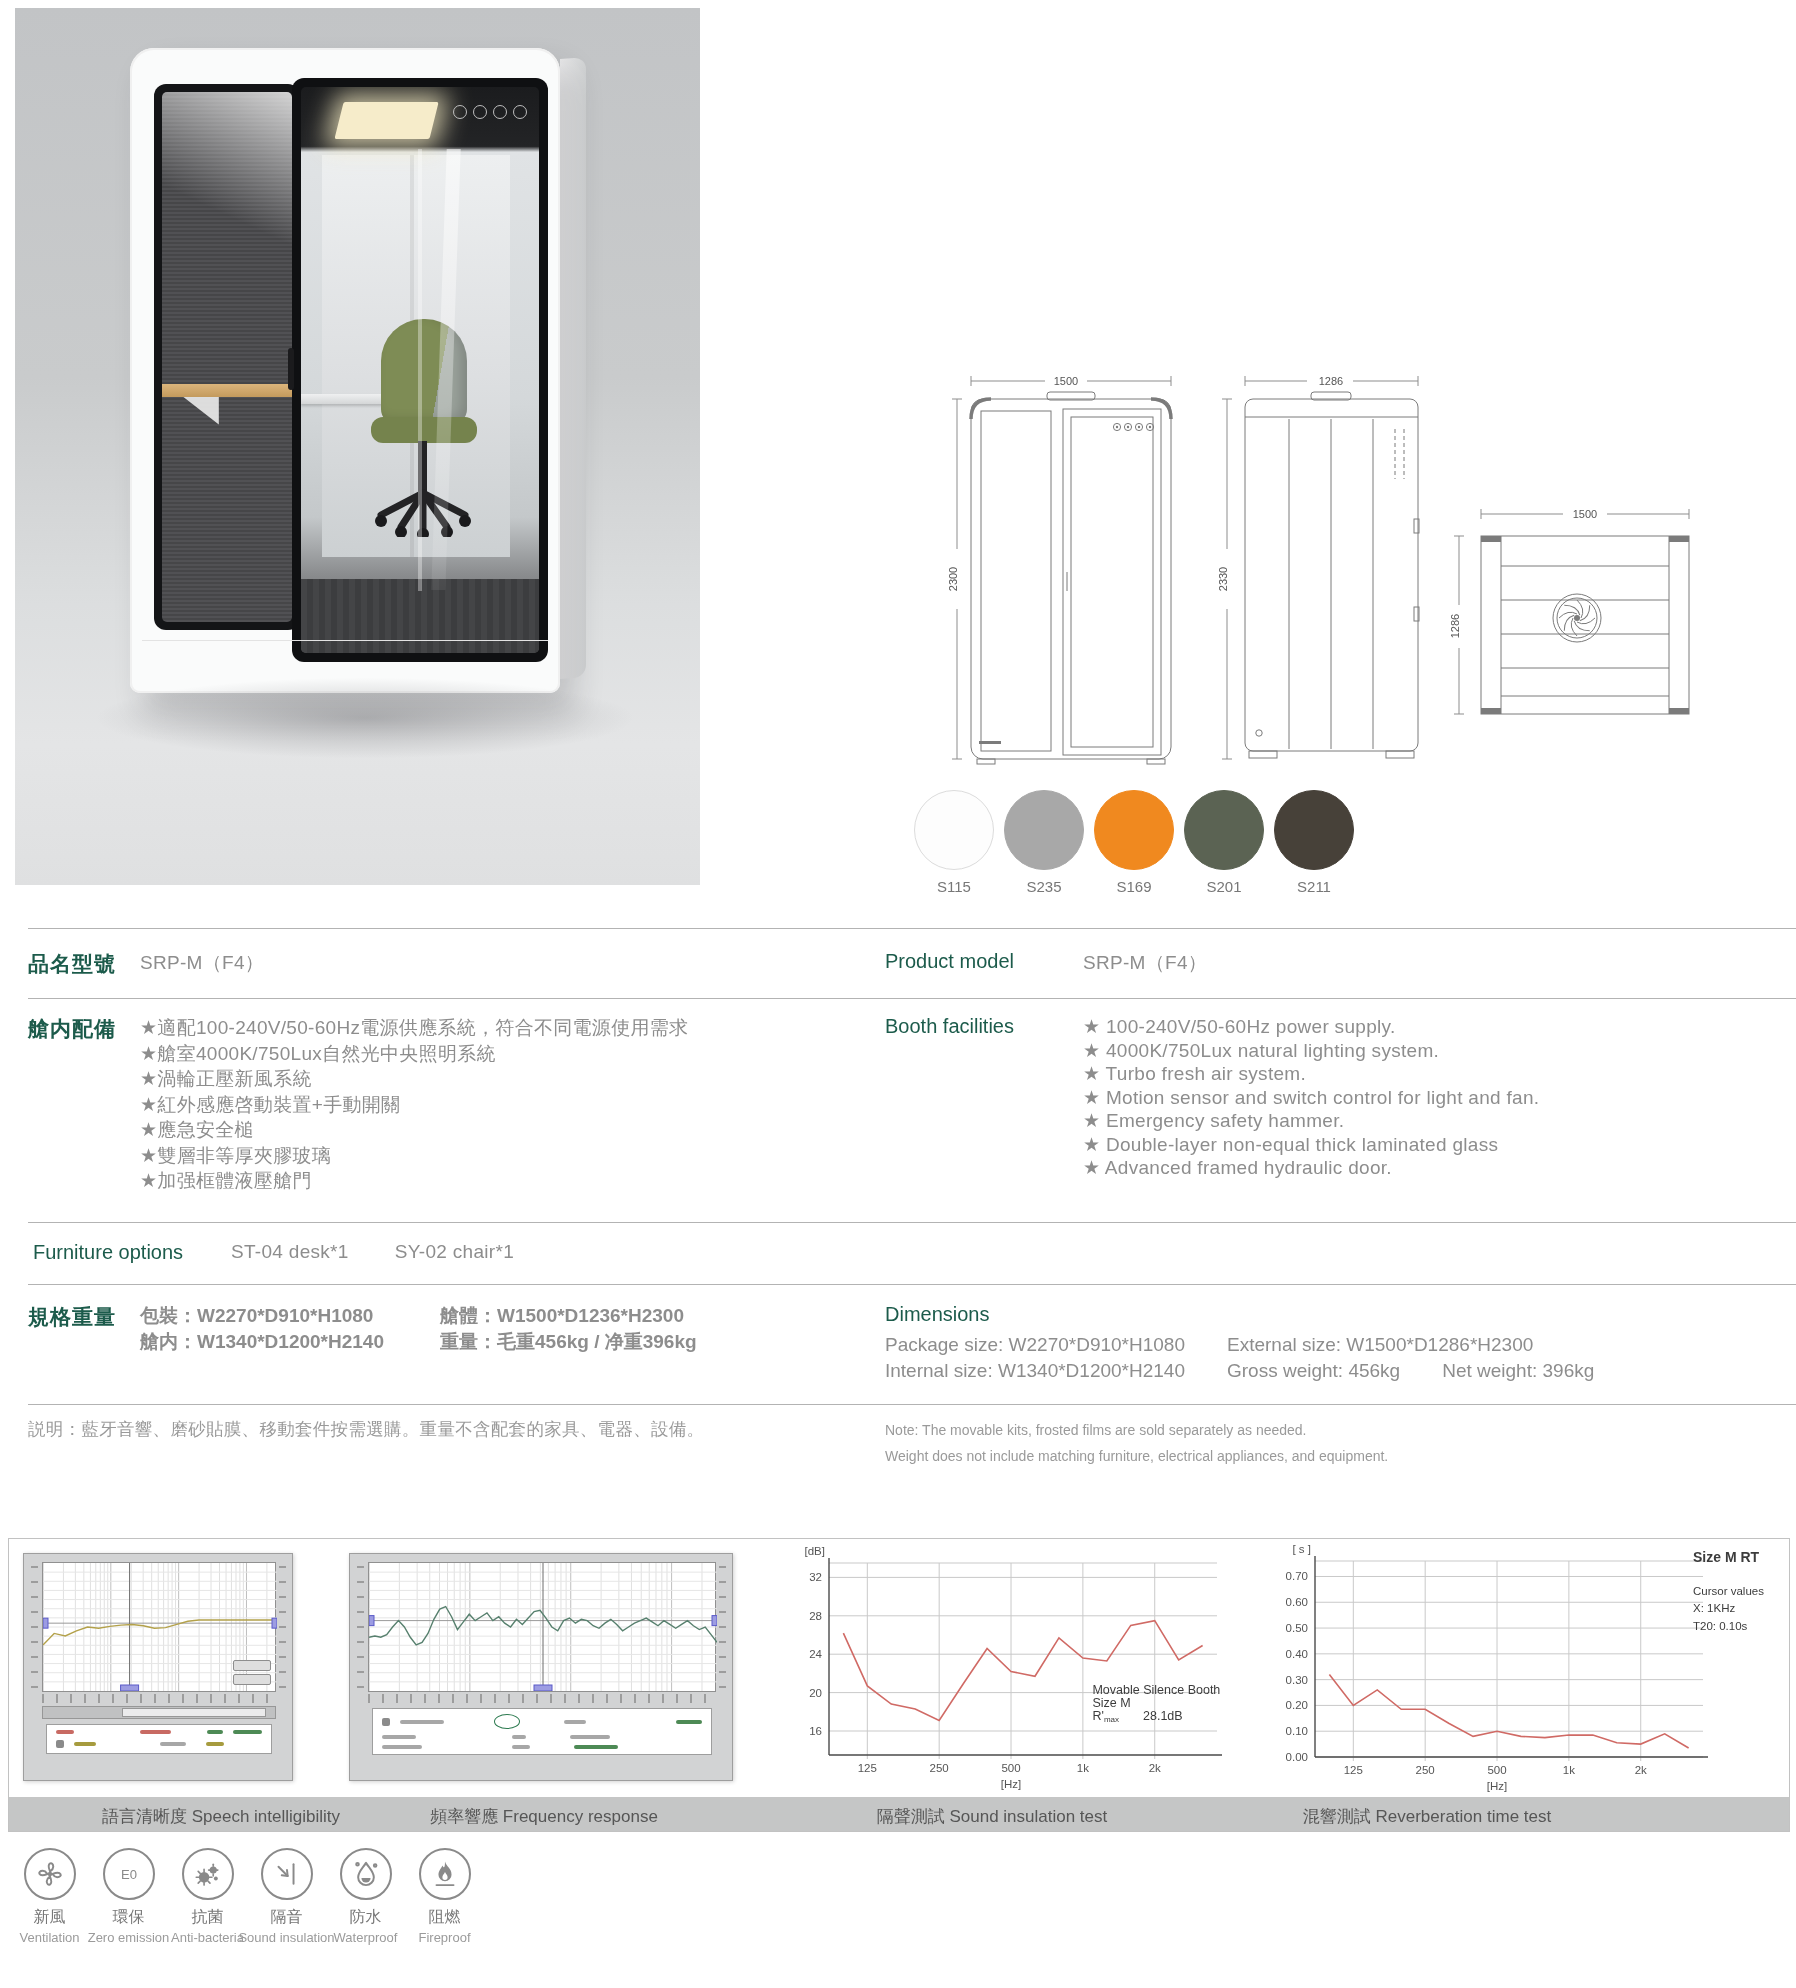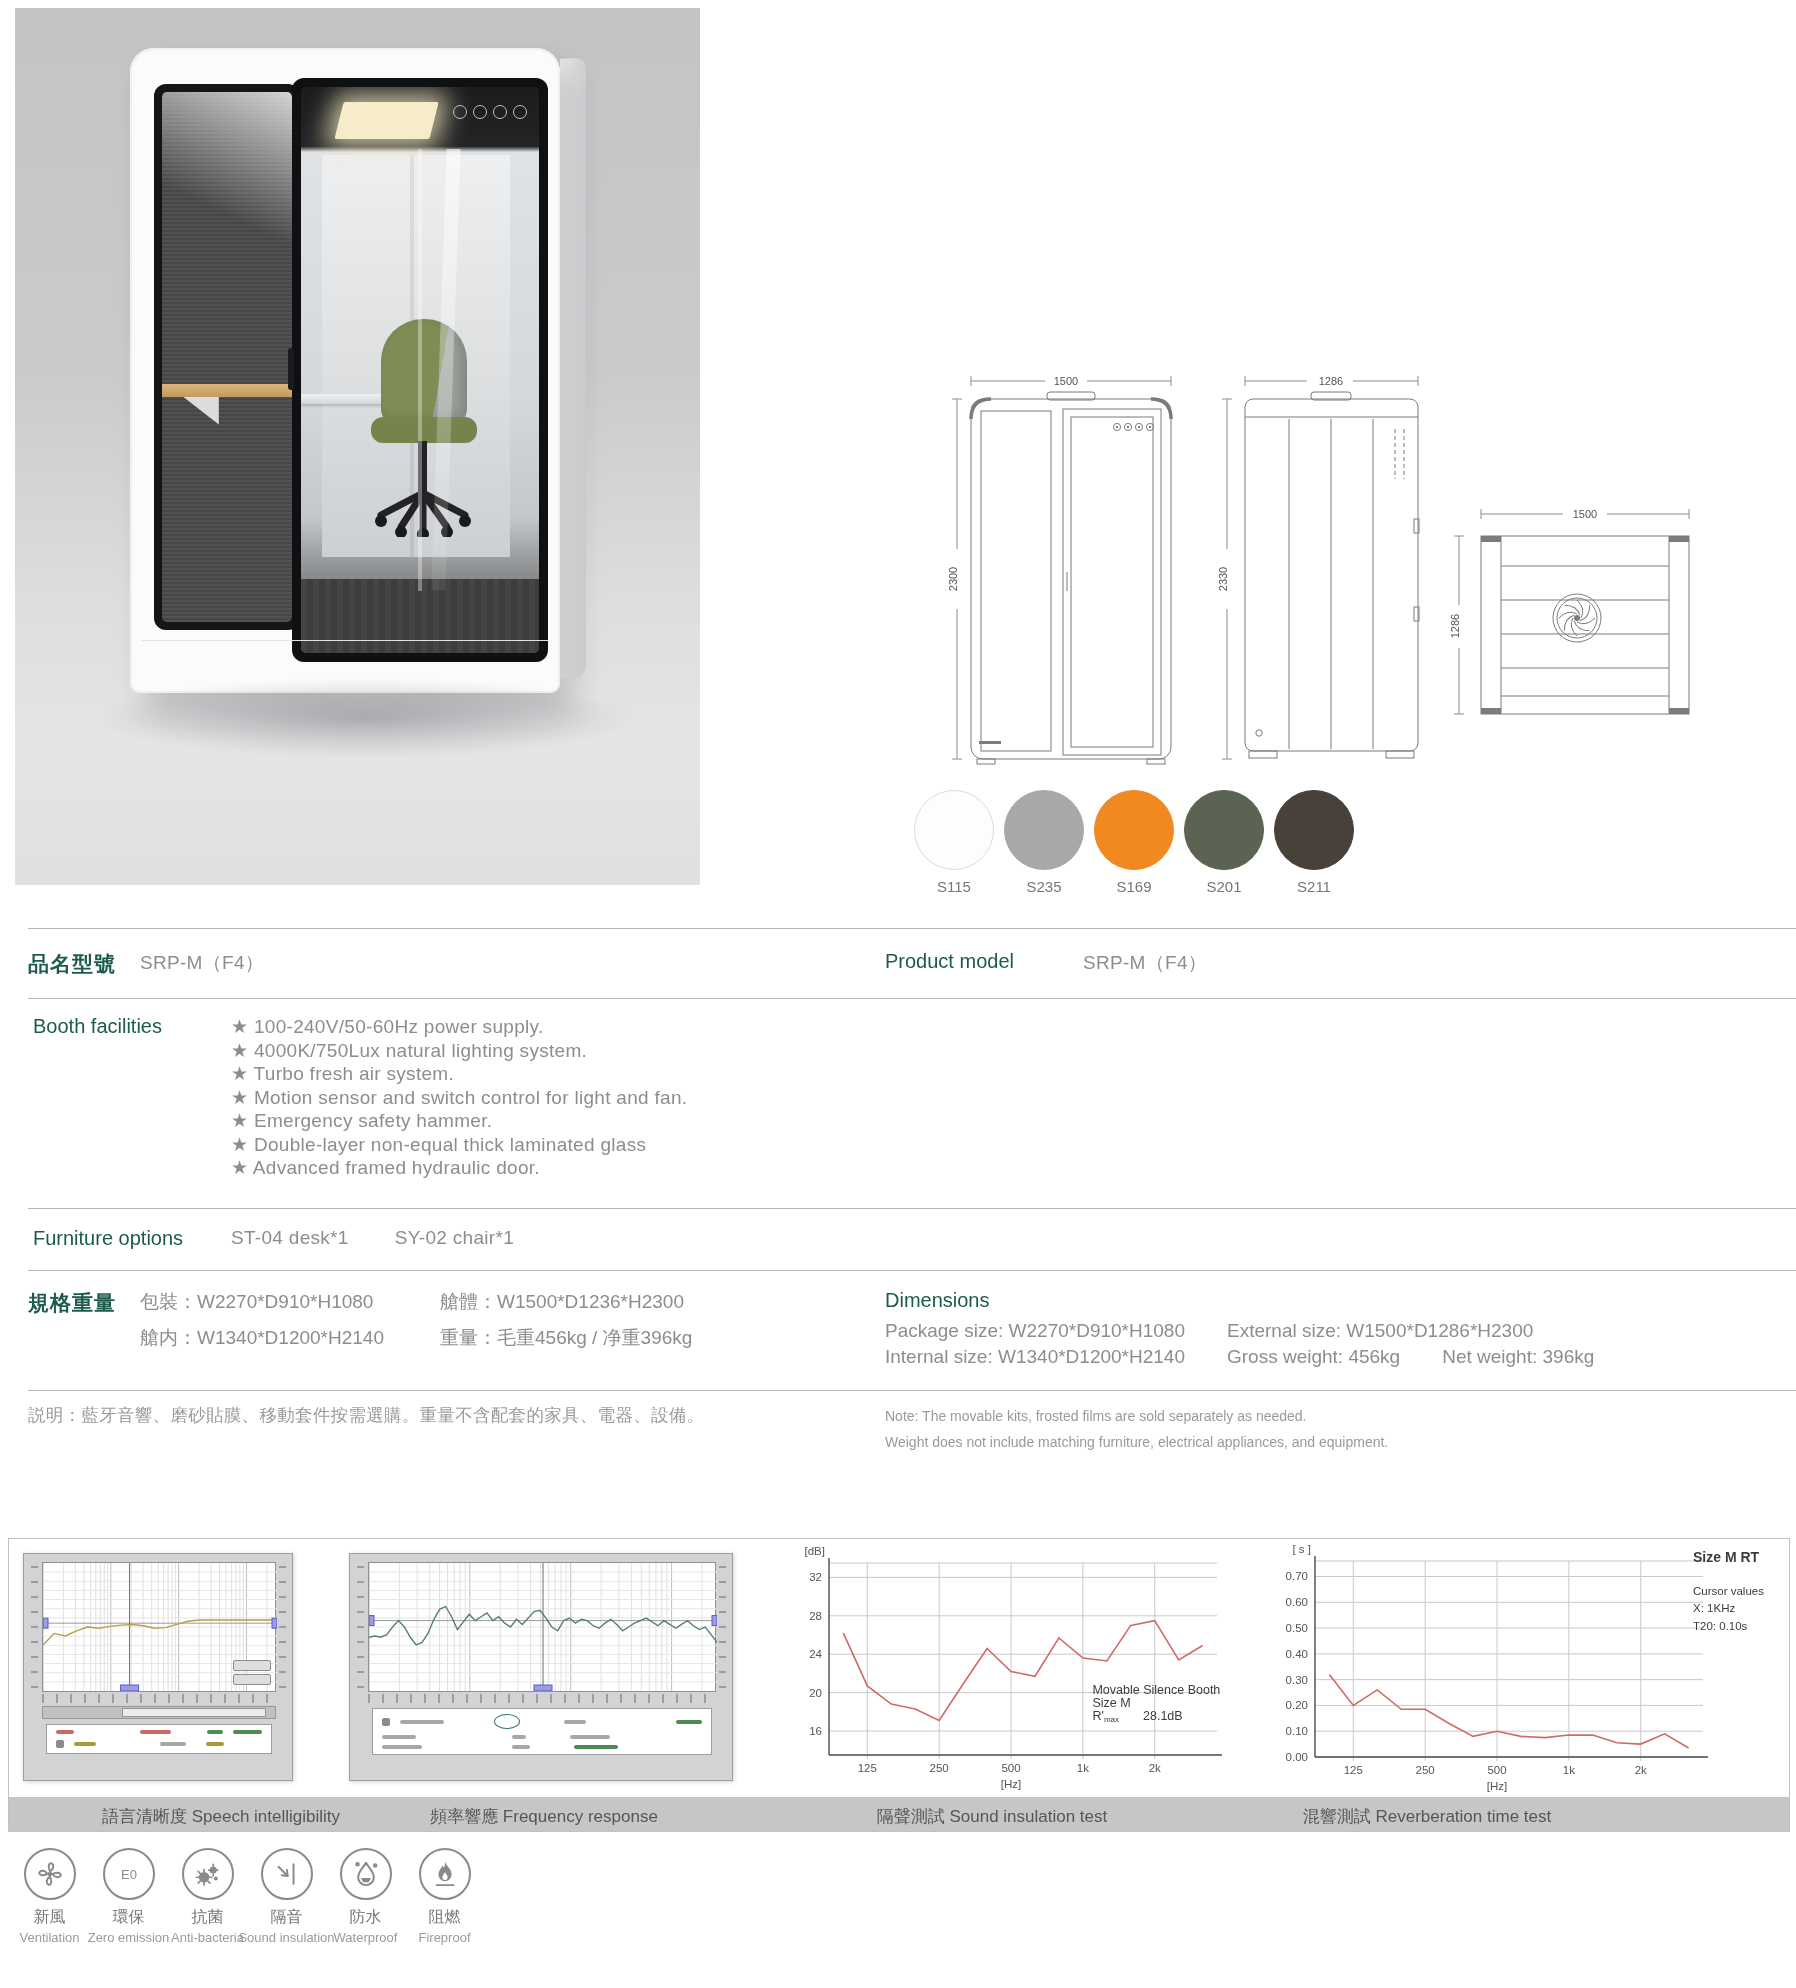--- a/index.html
+++ b/index.html
@@ -76,21 +76,21 @@
   .val{font-size:19px;color:#8d8d8d;letter-spacing:.3px;}
   .row-product{padding:21px 0 20px 0;}
   .row-booth{padding:16px 0 28px 0;}
   .row-furniture{padding:18px 0 20px 0;}
   .row-dims{padding:18px 0 22px 0;}
   .row-note{padding:12px 0 14px 0;}
   ul.items{list-style:none;margin:0;padding:0;}
   ul.items li{font-size:19px;color:#8d8d8d;line-height:25.5px;letter-spacing:.3px;}
   ul.items.en li{line-height:23.5px;}
   .furn-zh li{line-height:30px;}
-  .dims-grid-zh{display:grid;grid-template-columns:300px auto;row-gap:10px;font-size:19px;color:#8d8d8d;}
+  .dims-grid-zh{display:grid;grid-template-columns:300px auto;font-size:19px;color:#8d8d8d;font-weight:bold;}
   .dims-en .heading{font-size:20px;color:#1c5b4b;margin-bottom:8px;}
   .dims-en .line{font-size:19px;color:#8d8d8d;margin-top:4px;display:flex;gap:42px;}
   .note-zh{font-size:17.5px;color:#9a9a9a;letter-spacing:.3px;}
   .note-en{font-size:14px;color:#9a9a9a;line-height:26px;}
   .furn-en{display:flex;gap:46px;}
 
   
   .charts-panel{position:absolute;left:8px;top:1538px;width:1780px;height:292px;border:1px solid #c2c2c2;background:#fff;}
   .caption-strip{position:absolute;left:0;right:0;bottom:0;height:34px;background:#c5c6c6;}
   .caption-strip span{position:absolute;top:8px;transform:translateX(-50%);font-size:17px;color:#565656;white-space:nowrap;}
@@ -320,20 +320,32 @@
         <span class="val">SRP-M（F4）</span>
       </div>
       <div class="col-en">
         <span class="en-label">Product model</span>
         <span class="val">SRP-M（F4）</span>
       </div>
     </div>
 
     <div class="rule"></div>
     <div class="spec-row row-booth">
+      <div class="col-zh">
+        <span class="zh-label">艙内配備</span>
+        <ul class="items">
+          <li>★適配100-240V/50-60Hz電源供應系統，符合不同電源使用需求</li>
+          <li>★艙室4000K/750Lux自然光中央照明系統</li>
+          <li>★渦輪正壓新風系統</li>
+          <li>★紅外感應啓動裝置+手動開關</li>
+          <li>★應急安全槌</li>
+          <li>★雙層非等厚夾膠玻璃</li>
+          <li>★加强框體液壓艙門</li>
+        </ul>
+      </div>
       <div class="col-en">
         <span class="en-label">Booth facilities</span>
         <ul class="items en">
           <li>★ 100-240V/50-60Hz power supply.</li>
           <li>★ 4000K/750Lux natural lighting system.</li>
           <li>★ Turbo fresh air system.</li>
           <li>★ Motion sensor and switch control for light and fan.</li>
           <li>★ Emergency safety hammer.</li>
           <li>★ Double-layer non-equal thick laminated glass</li>
           <li>★ Advanced framed hydraulic door.</li>

